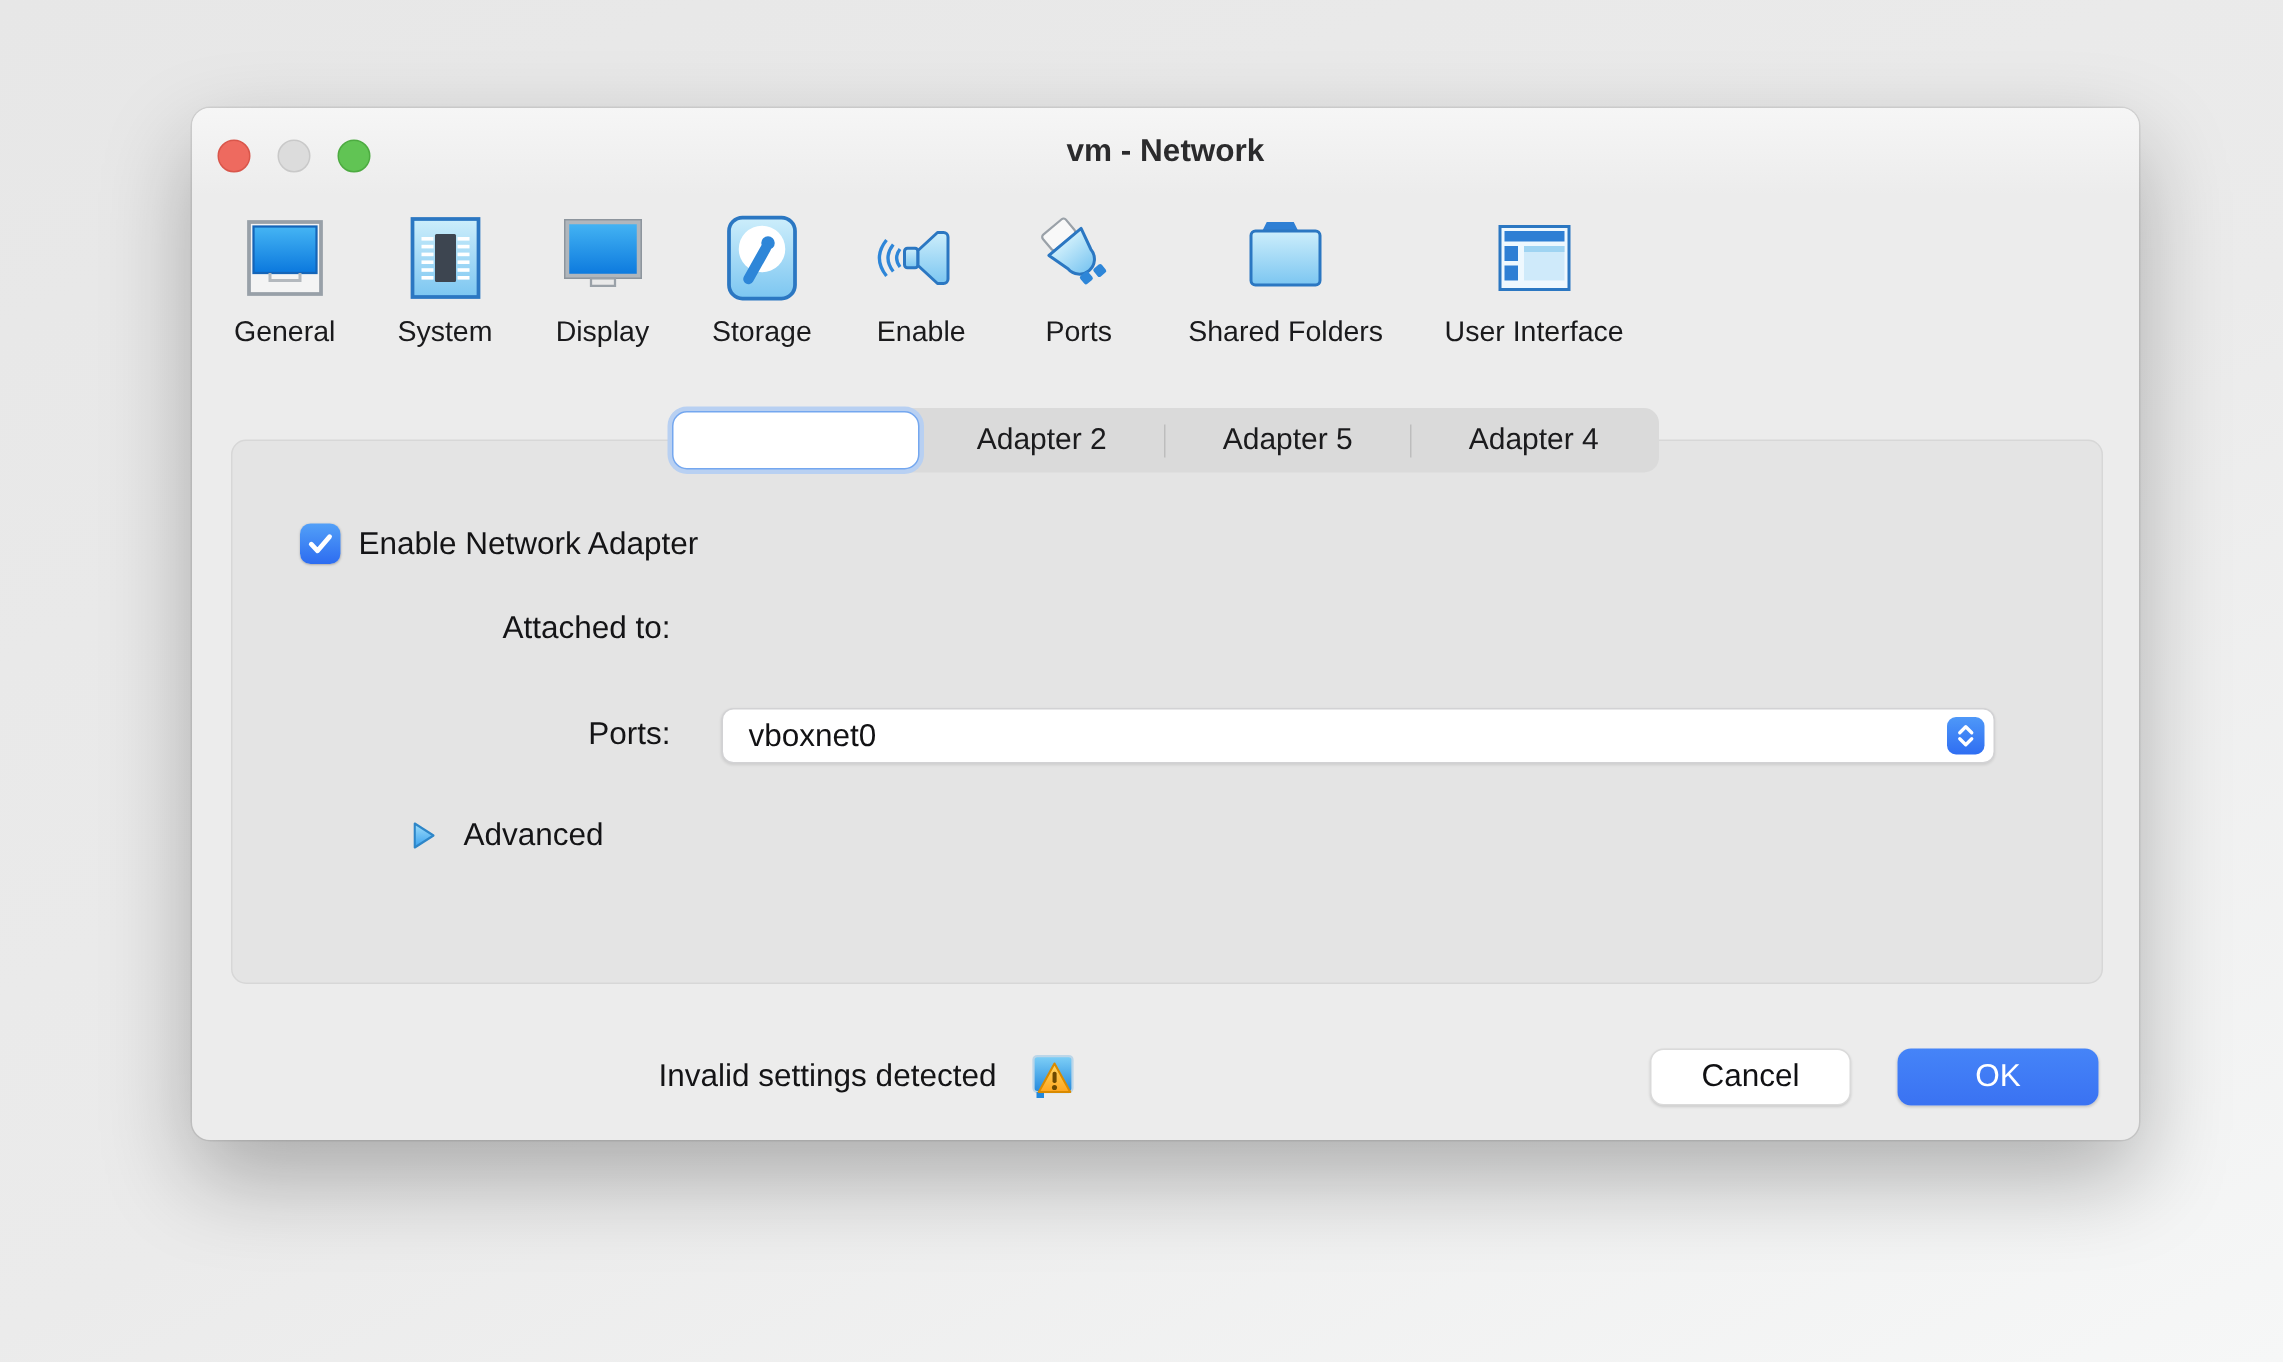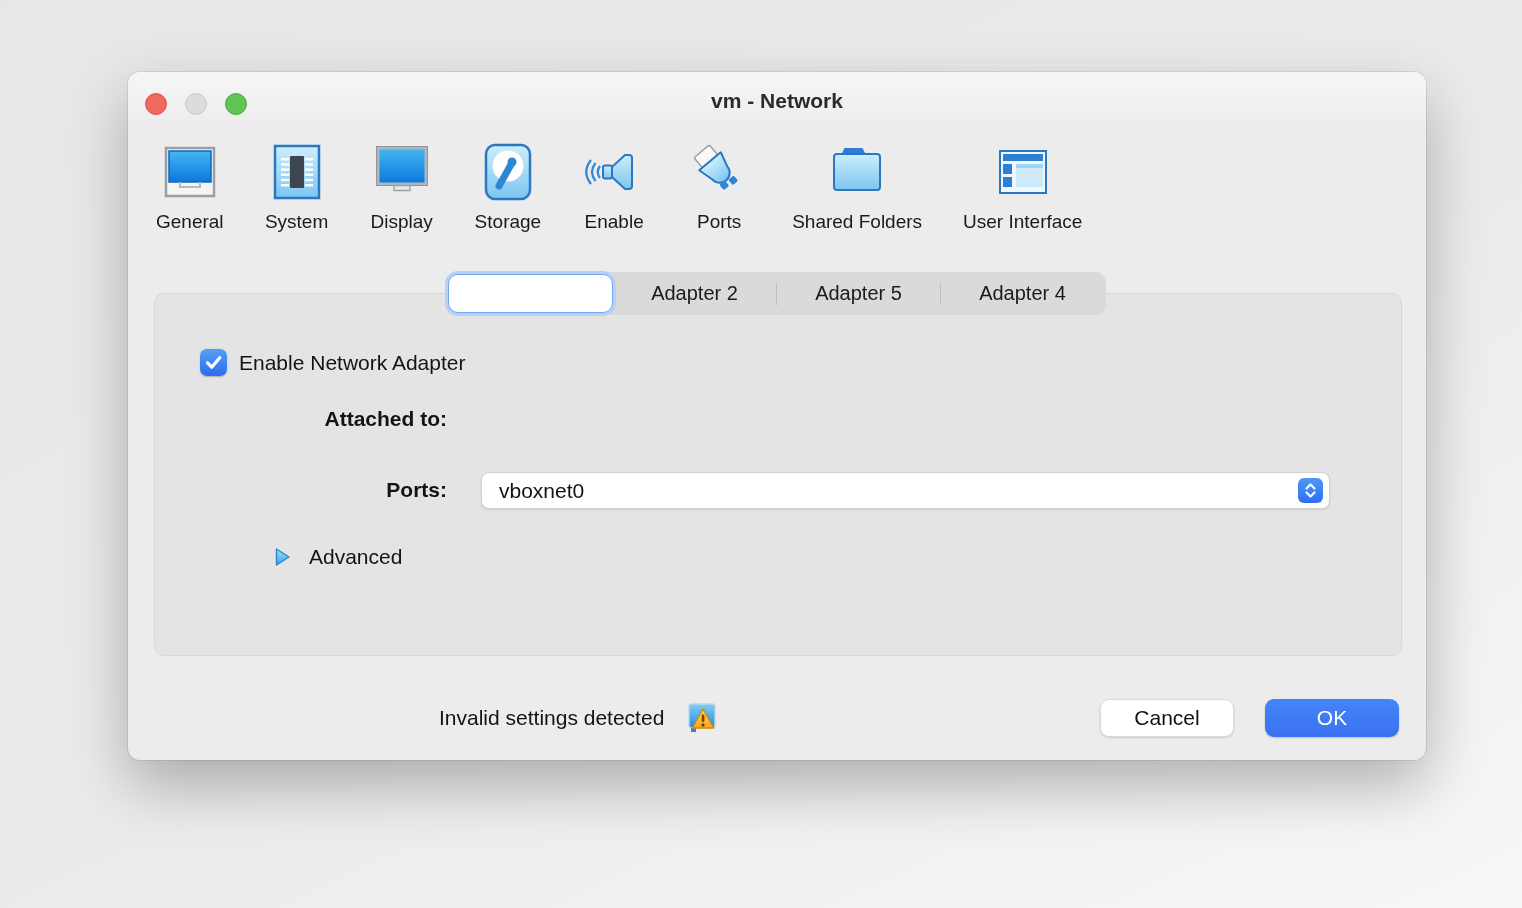--- a/index.html
+++ b/index.html
@@ -67,21 +67,21 @@
   .cb-row { position:absolute; left:45px; top:55px; display:flex; align-items:center; gap:12px; }
   .checkbox {
     width:27px; height:27px; border-radius:7px;
     background:linear-gradient(#52a0f8,#2d6cf0);
     display:flex; align-items:center; justify-content:center;
     box-shadow:0 0.5px 1.5px rgba(0,0,0,.25);
   }
   .cb-label { font-size:21px; color:#141416; }
   
   .form-label {
-    position:absolute; width:292px; text-align:right; font-size:21px; color:#141416;font-weight:bold;
+    position:absolute; width:292px; text-align:right; font-size:21px; color:#141416;
   }
   .select-field {
     position:absolute; left:326px; height:37px; background:#ffffff;
     border:1px solid #d2d2d4; border-radius:8px;
     box-shadow:0 1px 2px rgba(0,0,0,.10);
     display:flex; align-items:center; padding-left:17px; padding-right:6px;
     font-size:21px; color:#121214;
   }
   .select-field .sel-value { flex:1 1 auto; white-space:nowrap; overflow:hidden; }
   .stepper {

